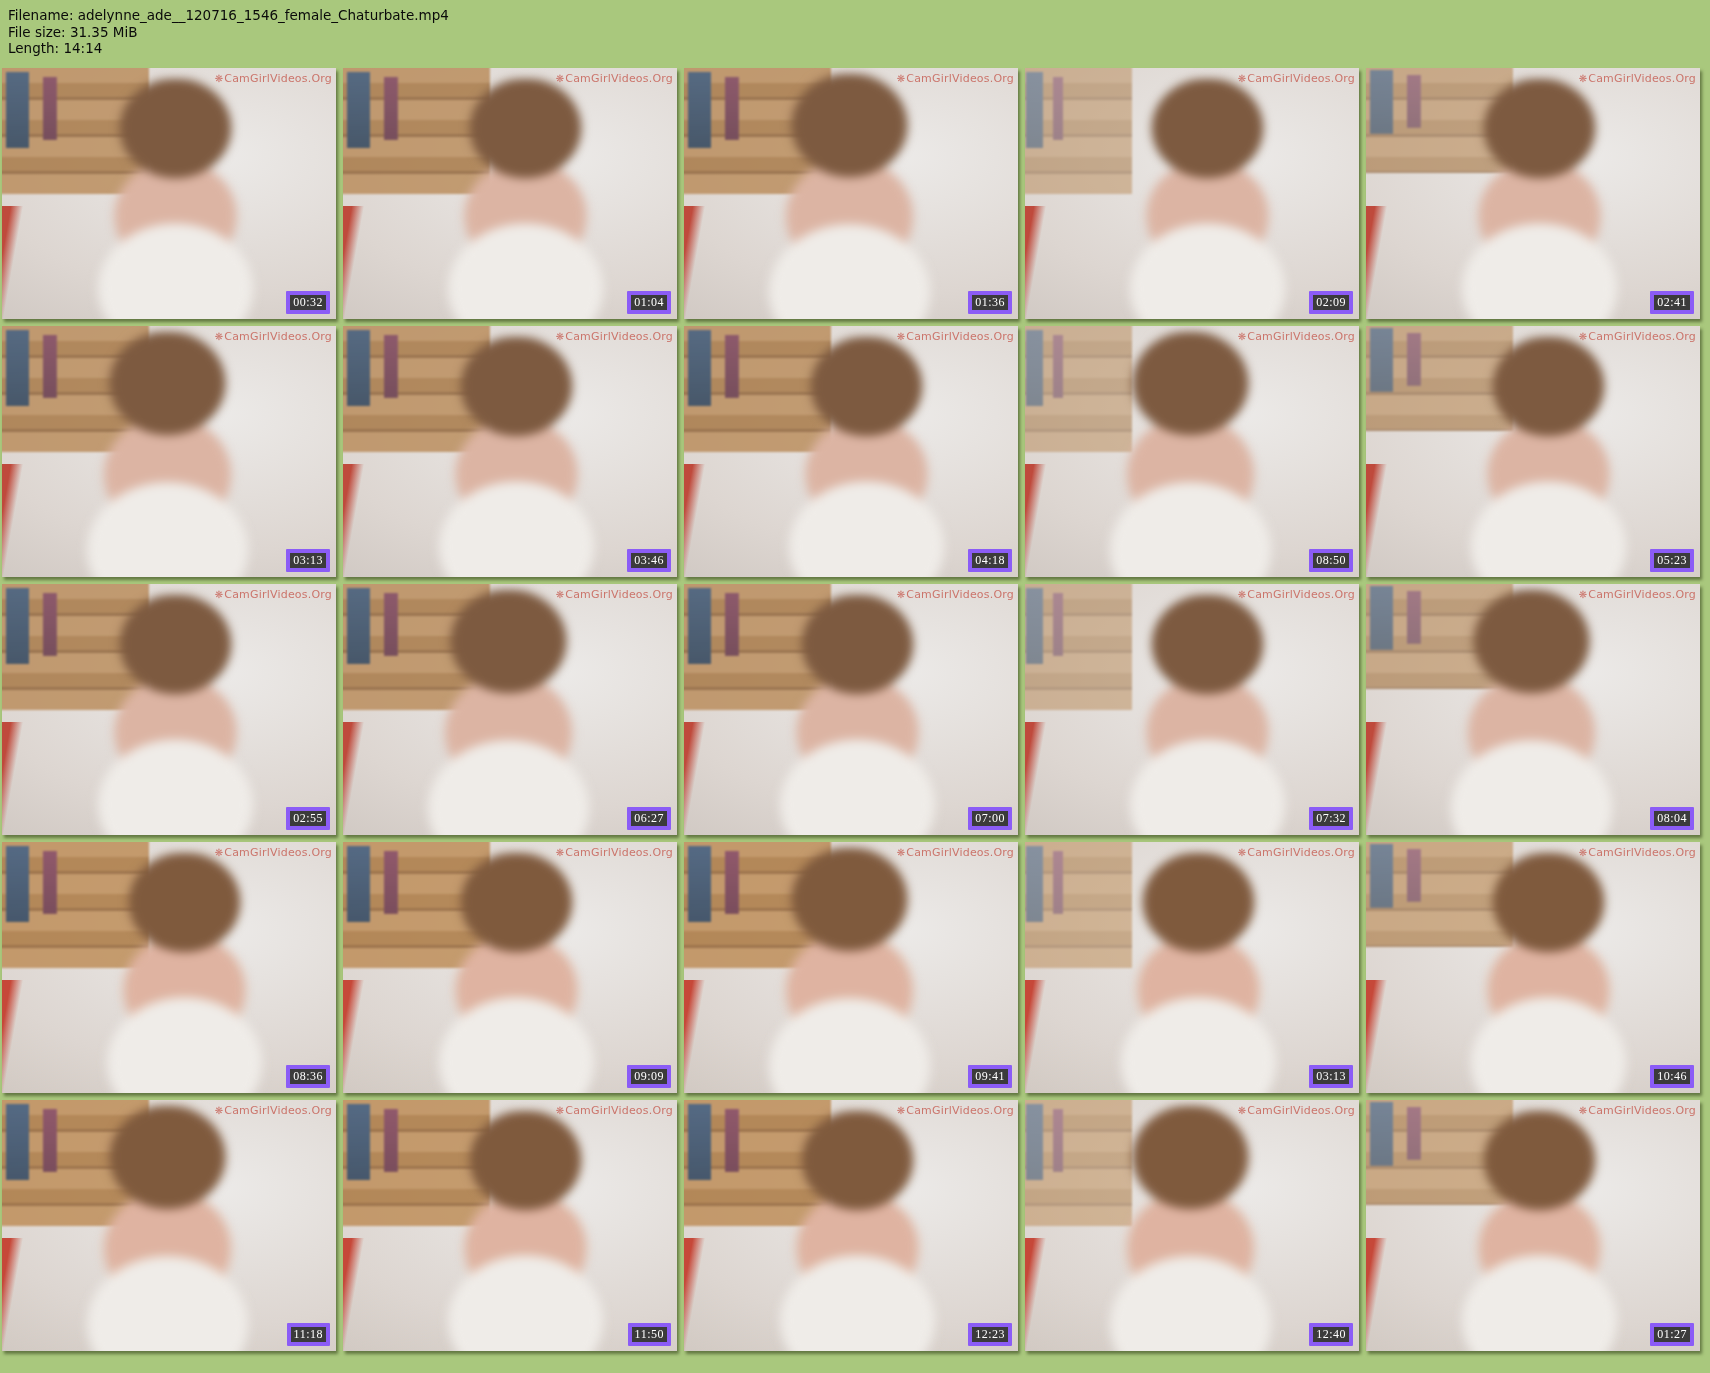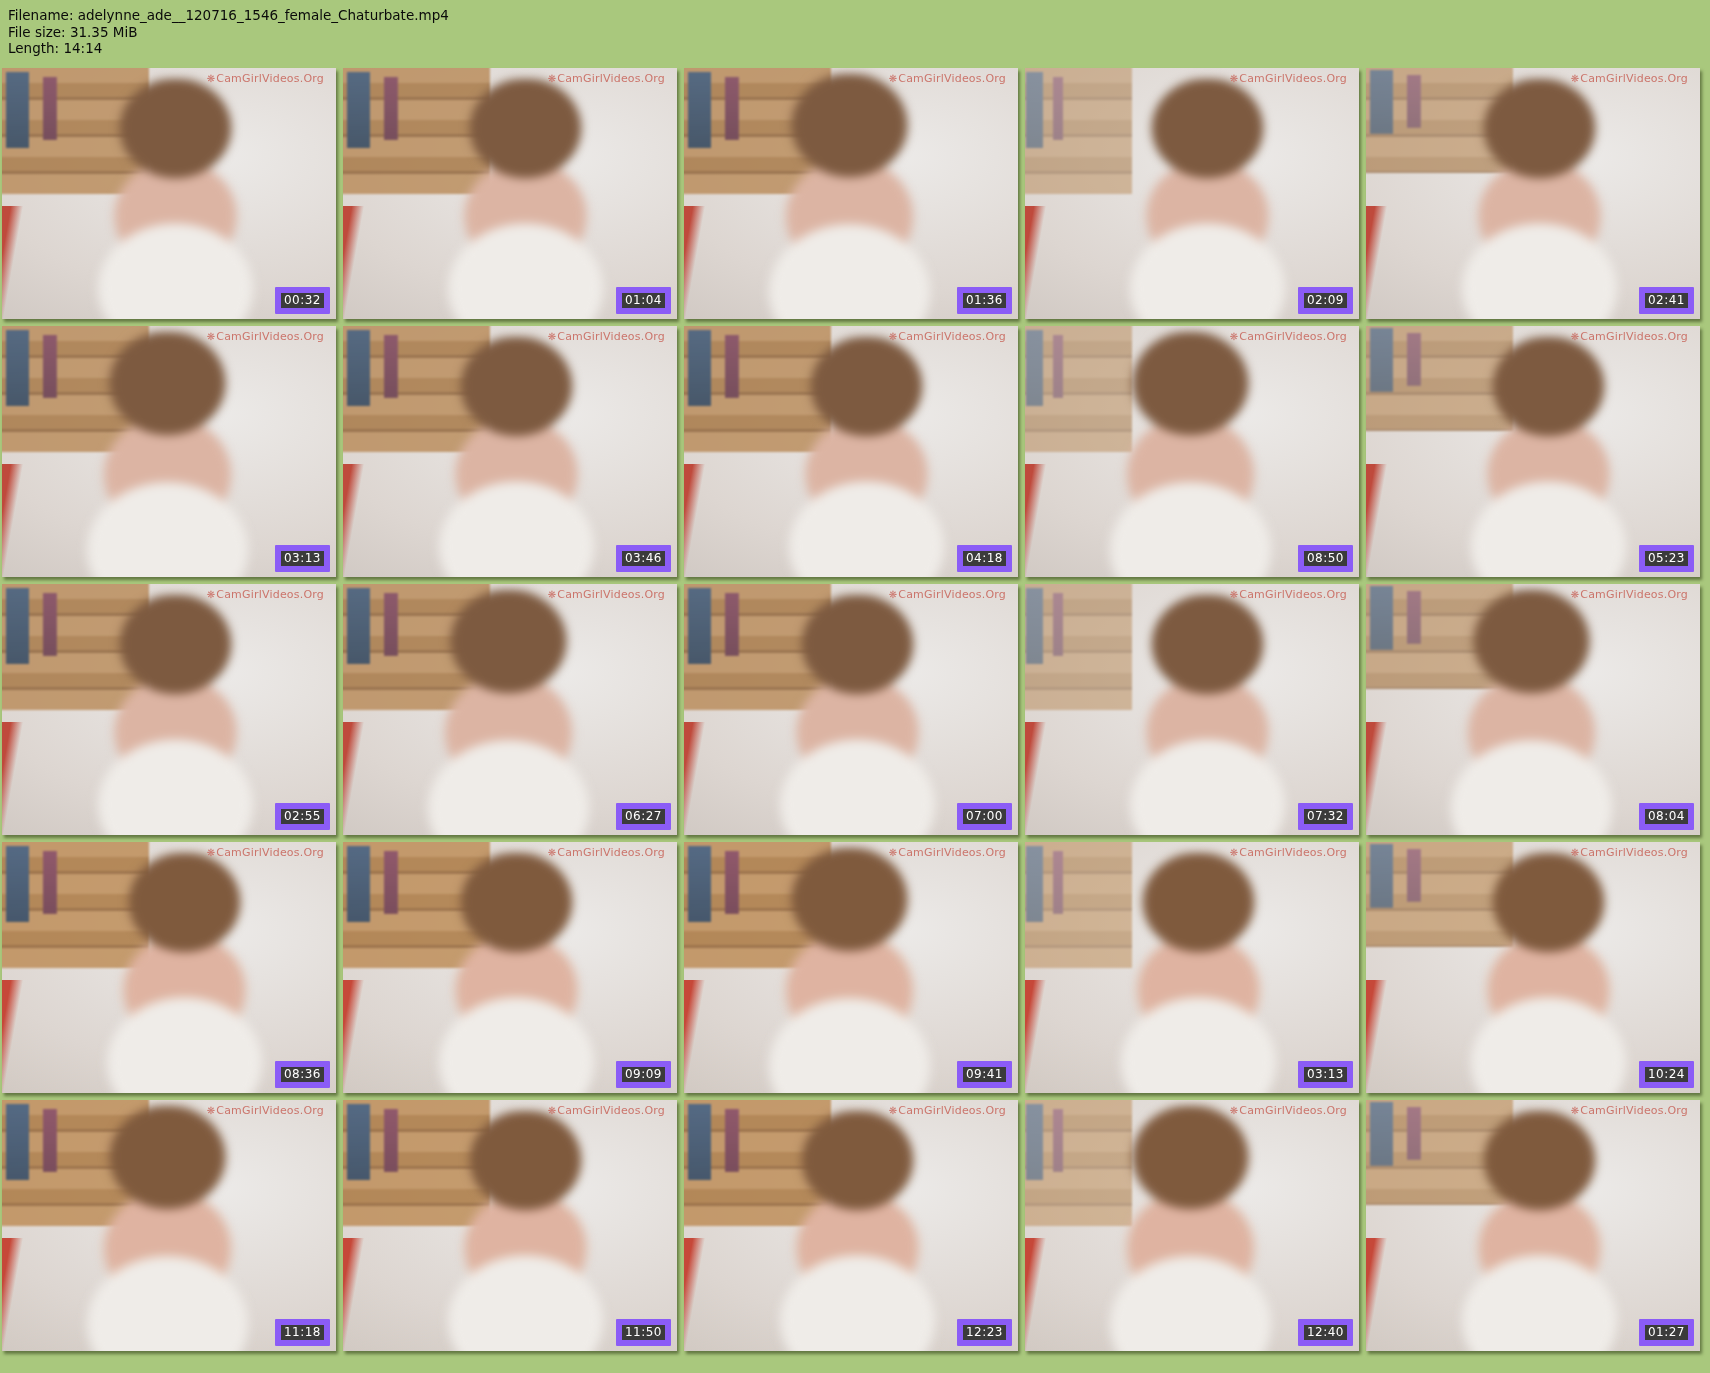--- a/index.html
+++ b/index.html
@@ -88,45 +88,46 @@
   .cell:nth-child(2n) .ph::after { transform: translateX(9px); }
   .cell:nth-child(3n) .ph::after { transform: translateX(-8px) scale(1.04); }
   .cell:nth-child(5n+4) .ph::before { opacity: 0.5; width: 34%; }
   .cell:nth-child(5n) .ph::before { opacity: 0.6; height: 44%; }
   .cell:nth-child(n+16) .ph { filter: saturate(1.08); }
 
   
   .wm {
     position: absolute;
     top: 4px;
-    right: 12px;
+    right: 4px;
     font-size: 11px;
     color: #c96a60;
     opacity: 0.9;
     letter-spacing: 0.2px;
     white-space: nowrap;
   }
   .wm .wm-icon {
     font-size: 10px;
     margin-right: 1px;
   }
 
   
   .ts {
     position: absolute;
     bottom: 5px;
     right: 6px;
     background: #3b3b3b;
-    border: 6px solid #8b5cf6;
+    border: 4px solid #8b5cf6;
     border-radius: 1px;
     color: #ffffff;
     font-size: 12px;
     line-height: 13px;
     padding: 1px 3px;
     letter-spacing: 0.5px;
+    font-family: Liberation Serif, serif;
   }
 </style>
 </head>
 <body>
 
 <header class="sheet-header">
   <div class="col left">
     <div>Filename: adelynne_ade__120716_1546_female_Chaturbate.mp4</div>
     <div>File size: 31.35 MiB</div>
     <div>Length: 14:14</div>
@@ -245,21 +246,21 @@
 
   <figure class="cell">
     <div class="ph"></div>
     <div class="wm"><span class="wm-icon">❋</span><span>CamGirlVideos.Org</span></div>
     <span class="ts">03:13</span>
   </figure>
 
   <figure class="cell">
     <div class="ph"></div>
     <div class="wm"><span class="wm-icon">❋</span><span>CamGirlVideos.Org</span></div>
-    <span class="ts">10:24</span>
+    <span class="ts">10:46</span>
   </figure>
 
   <figure class="cell">
     <div class="ph"></div>
     <div class="wm"><span class="wm-icon">❋</span><span>CamGirlVideos.Org</span></div>
     <span class="ts">11:18</span>
   </figure>
 
   <figure class="cell">
     <div class="ph"></div>

